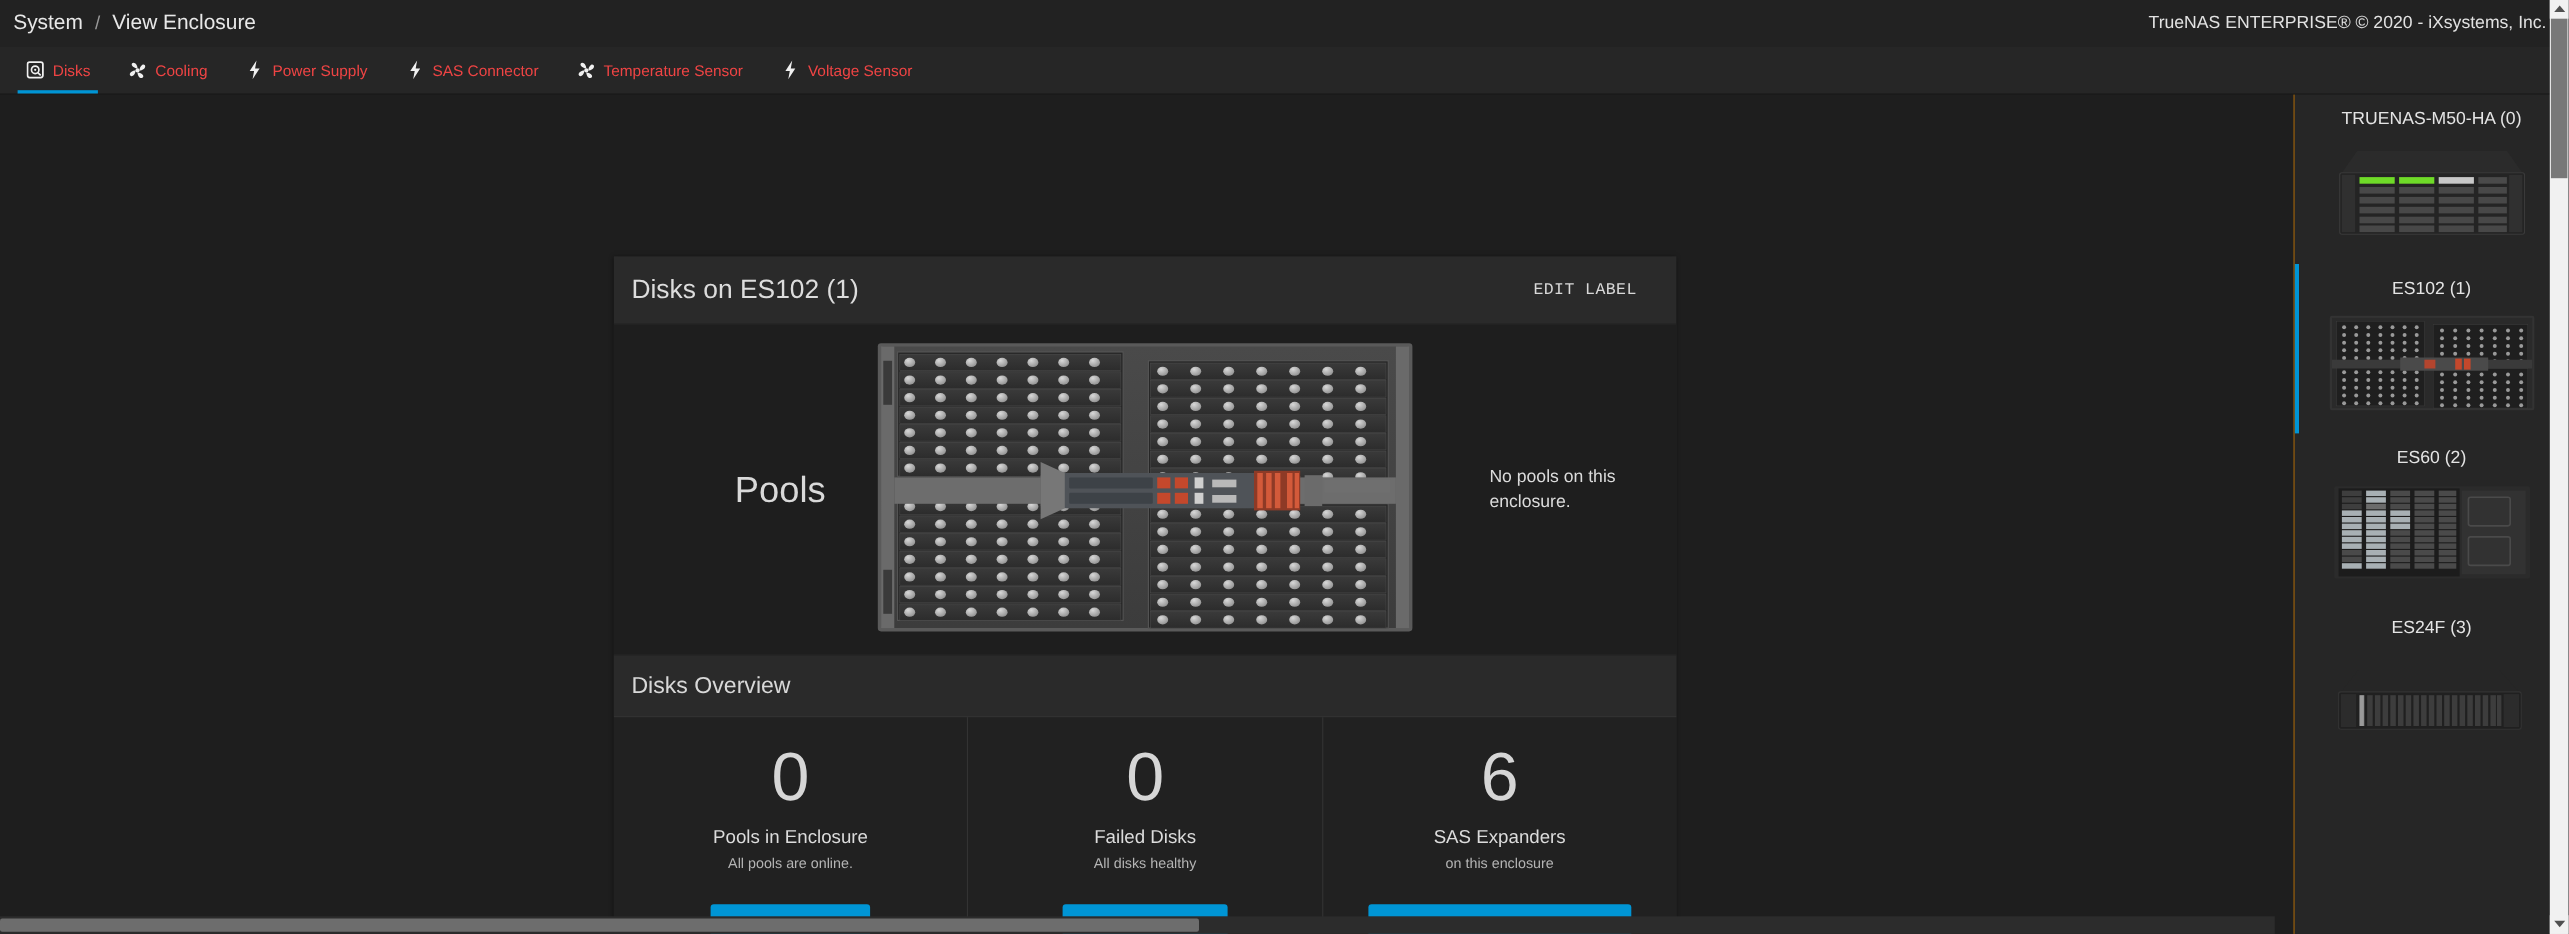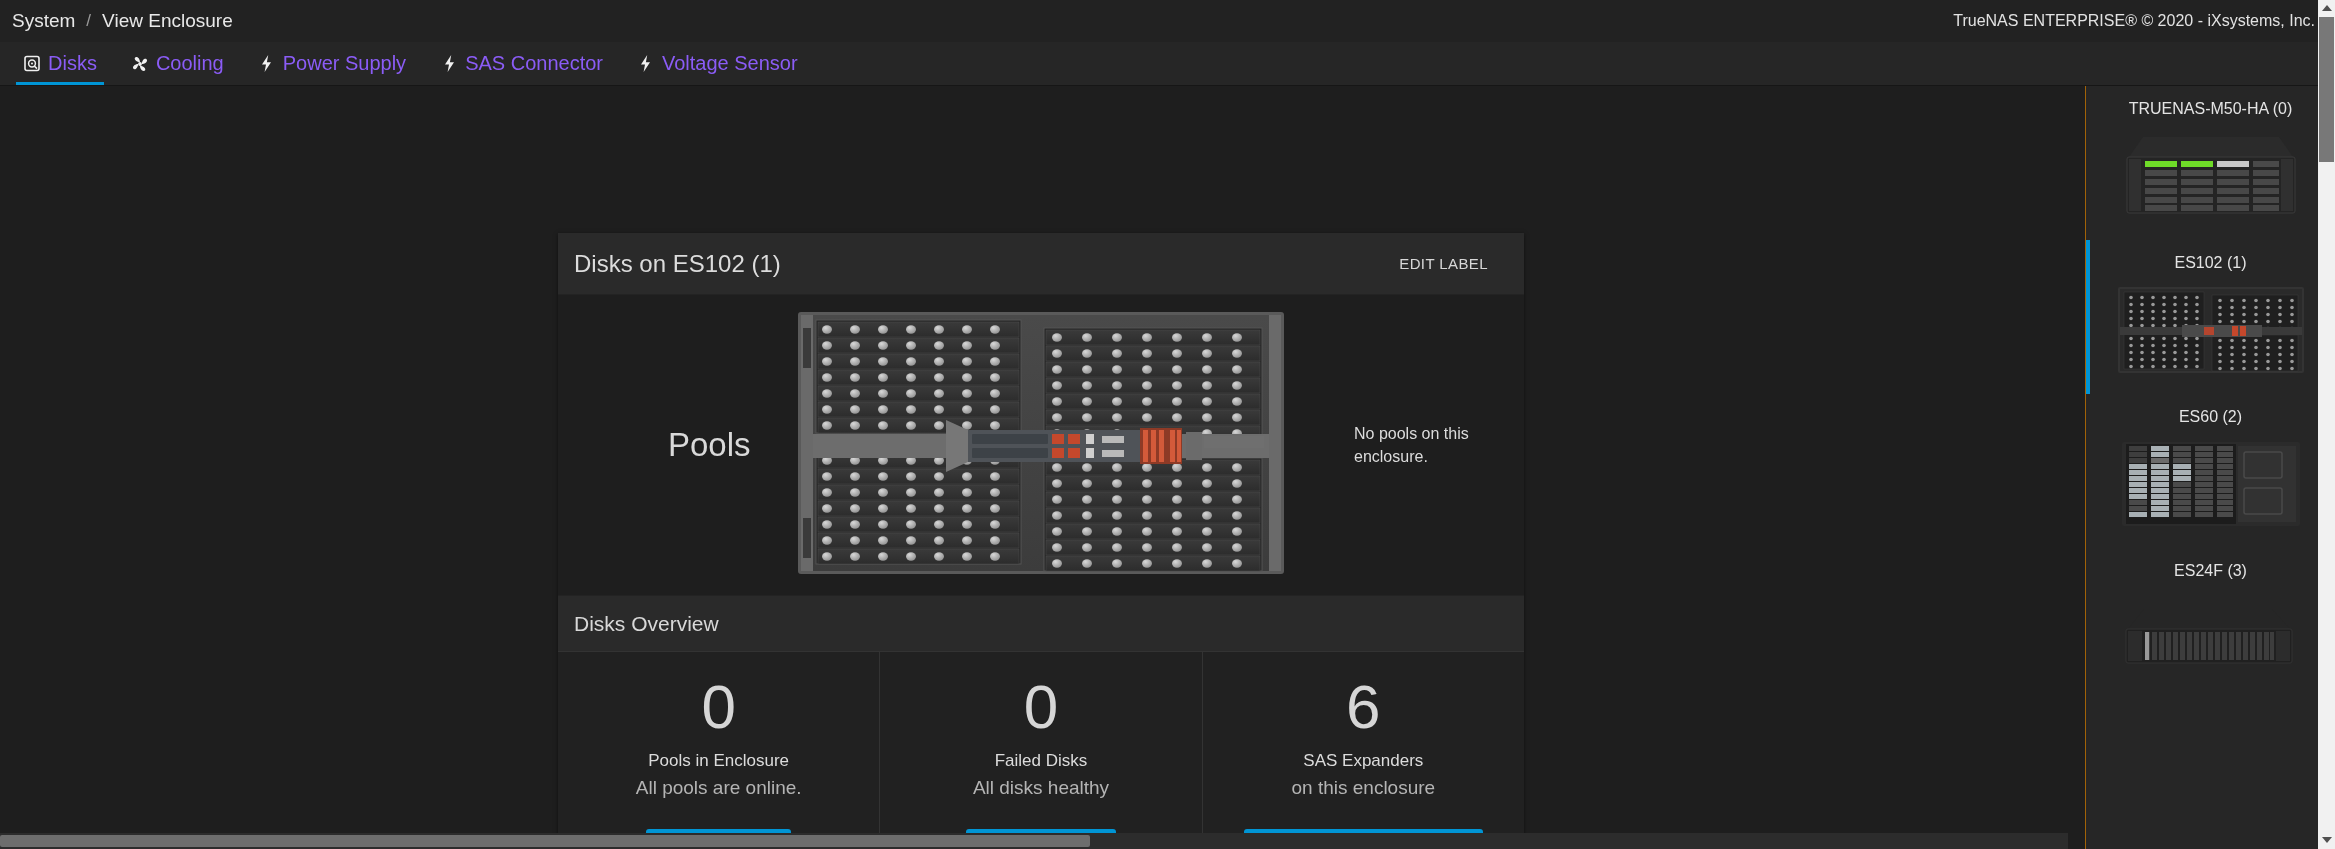--- a/index.html
+++ b/index.html
@@ -33,21 +33,21 @@
     height: 44px;
     background: #262626;
     display: flex;
     align-items: stretch;
     border-bottom: 1px solid #161616;
     padding-left: 6px;
   }
   .tab {
     display: flex; align-items: center; gap: 7px;
     padding: 0 17px;
-    font-size: 20px; color: #8b5cf6;
+    font-size: 14px; color: #ef4444;
     position: relative;
     cursor: pointer;
     white-space: nowrap;
     justify-content: space-between;
   }
   .tab.active::after {
     content: ""; position: absolute; left: 10px; right: 10px; bottom: 0;
     height: 3px; background: #0095d5;
   }
   .tab .ticon { display: inline-flex; width: 18px; height: 20px; align-items: center; justify-content: center; }
@@ -74,21 +74,21 @@
   }
   .card-head {
     height: 62px;
     display: flex; align-items: center; justify-content: space-between;
     padding: 0 32px 0 16px;
     border-bottom: 1px solid #232323;
   }
   .card-title { font-size: 24px; color: #dcdcdc; font-weight: 400; }
   .edit-label {
     background: none; border: none; color: #d8d8d8;
-    font-family: Liberation Sans, sans-serif; font-size: 15px; letter-spacing: .4px;
+    font-family: Liberation Mono, monospace; font-size: 15px; letter-spacing: .4px;
     cursor: pointer; padding: 6px 4px;
   }
 
   
   .enclosure-area {
     height: 300px;
     background: #1e1e1e;
     display: flex; align-items: center;
     position: relative;
   }
@@ -125,21 +125,21 @@
     display: flex; flex-direction: column; align-items: center;
     border-right: 1px solid #333;
   }
   .stat:last-child { border-right: none; }
   .stat-value {
     font-size: 62px; font-weight: 300; color: #d6d6d6;
     line-height: 1.05; margin-bottom: 12px;
     font-family: "Liberation Sans", sans-serif;
   }
   .stat-label { font-size: 17px; color: #dcdcdc; margin-bottom: 6px; }
-  .stat-sub { font-size: 19px; color: #b4b4b4; margin-bottom: 30px; }
+  .stat-sub { font-size: 13px; color: #b4b4b4; margin-bottom: 30px; }
   .stat-btn {
     background: #0095d5; color: #ffffff; border: none;
     font-family: inherit; font-size: 14.5px; font-weight: bold;
     letter-spacing: .5px;
     padding: 11px 20px; border-radius: 3px; cursor: pointer;
   }
 
   
   .sidebar {
     width: 250px;
@@ -244,20 +244,32 @@
 
   <div class="tab">
     <span class="ticon">
       <svg width="13" height="19" viewBox="0 0 13 19">
           <path d="M8.2 1 L2 10.5 H6 L4.6 18 L11 8.3 H6.9 Z" fill="#f0f0f0"></path>
         </svg>
     </span>
     <span>SAS Connector</span>
   </div>
 
+  <div class="tab">
+    <span class="ticon">
+      <svg width="18" height="18" viewBox="0 0 18 18">
+          <circle cx="9" cy="9" r="1.9" fill="#f0f0f0"></circle>
+          <path d="M9 7.2C9 4.6 7.3 2 5.4 2 3.9 2 3.2 3.5 4.1 4.8 5 6.1 7 7.2 9 7.2Z" fill="#f0f0f0"></path>
+          <path d="M10.8 9C13.4 9 16 7.3 16 5.4 16 3.9 14.5 3.2 13.2 4.1 11.9 5 10.8 7 10.8 9Z" fill="#f0f0f0"></path>
+          <path d="M9 10.8C9 13.4 10.7 16 12.6 16 14.1 16 14.8 14.5 13.9 13.2 13 11.9 11 10.8 9 10.8Z" fill="#f0f0f0"></path>
+          <path d="M7.2 9C4.6 9 2 10.7 2 12.6 2 14.1 3.5 14.8 4.8 13.9 6.1 13 7.2 11 7.2 9Z" fill="#f0f0f0"></path>
+        </svg>
+    </span>
+    <span>Temperature Sensor</span>
+  </div>
 
   <div class="tab">
     <span class="ticon">
       <svg width="13" height="19" viewBox="0 0 13 19">
           <path d="M8.2 1 L2 10.5 H6 L4.6 18 L11 8.3 H6.9 Z" fill="#f0f0f0"></path>
         </svg>
     </span>
     <span>Voltage Sensor</span>
   </div>
 </div>

